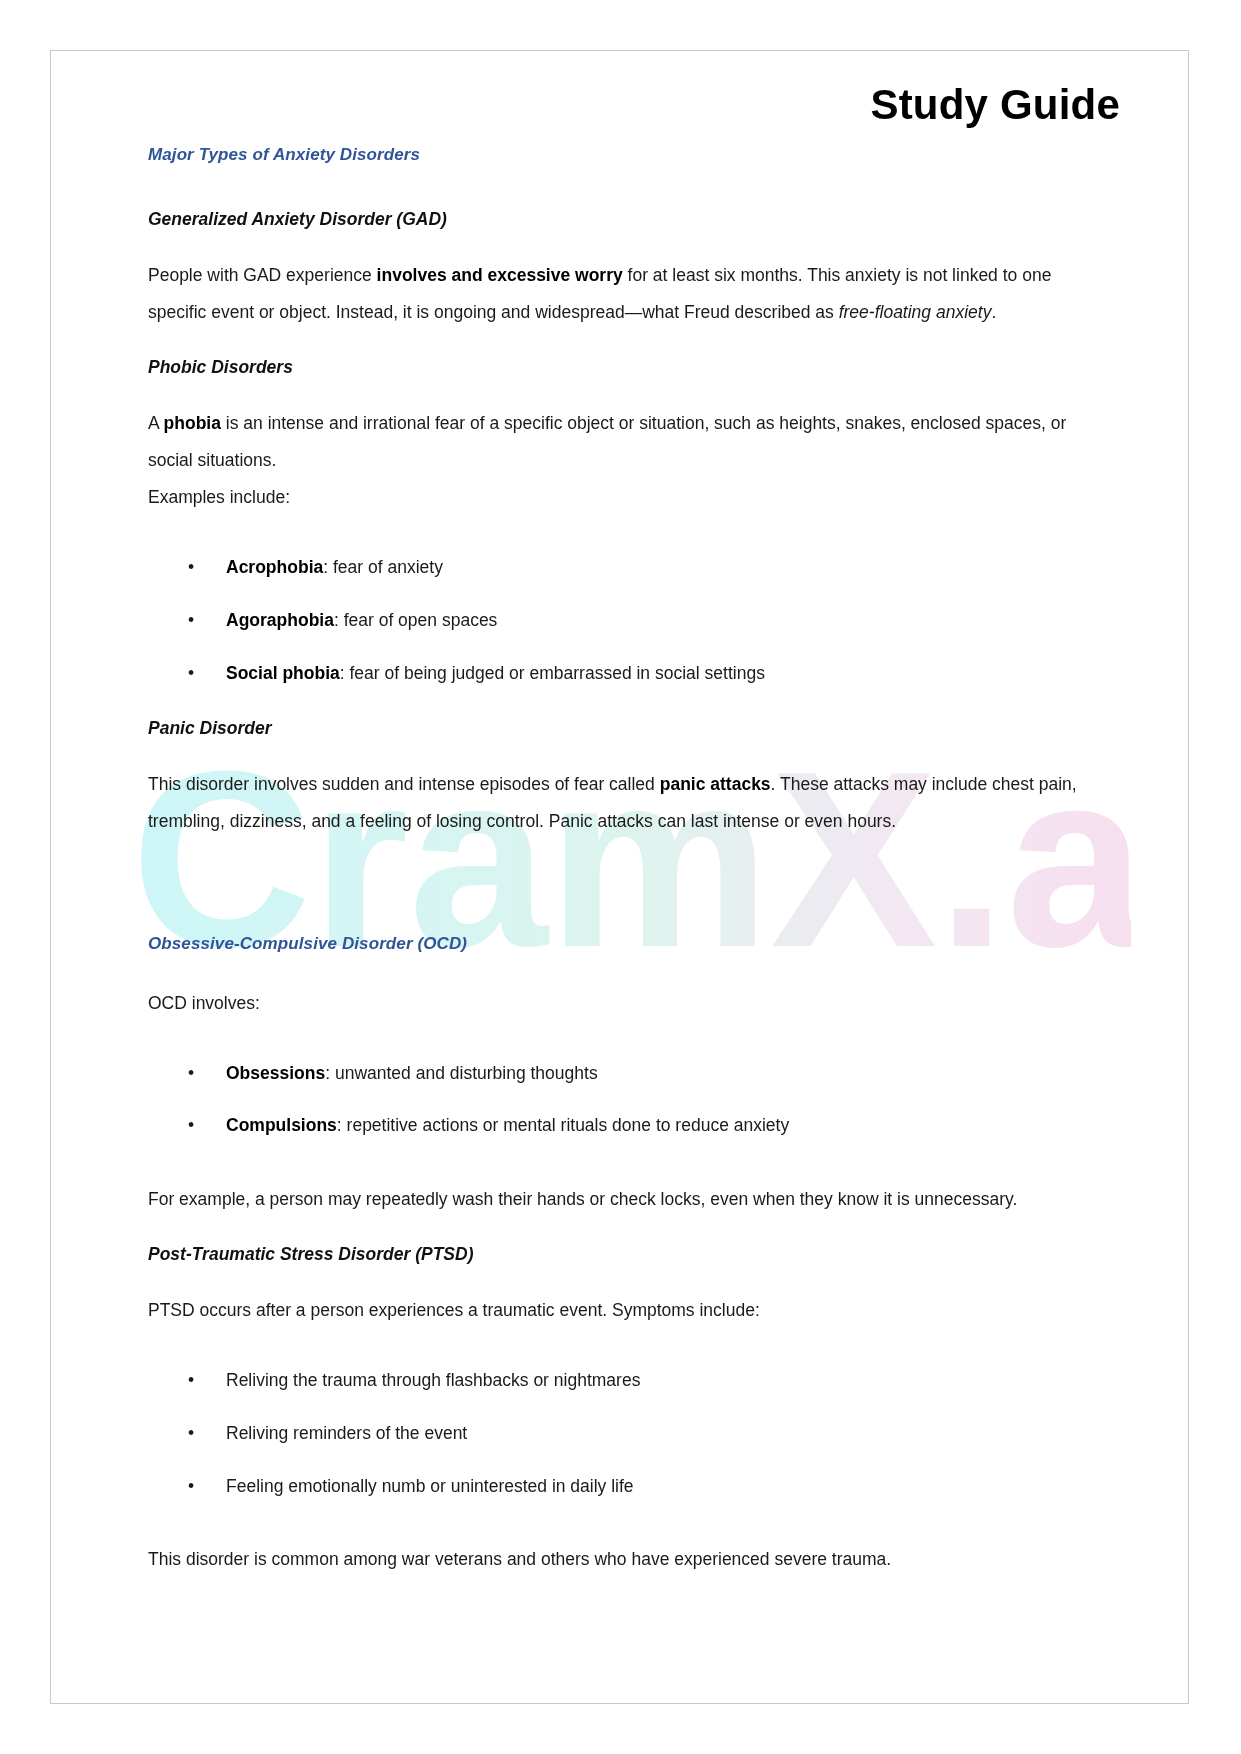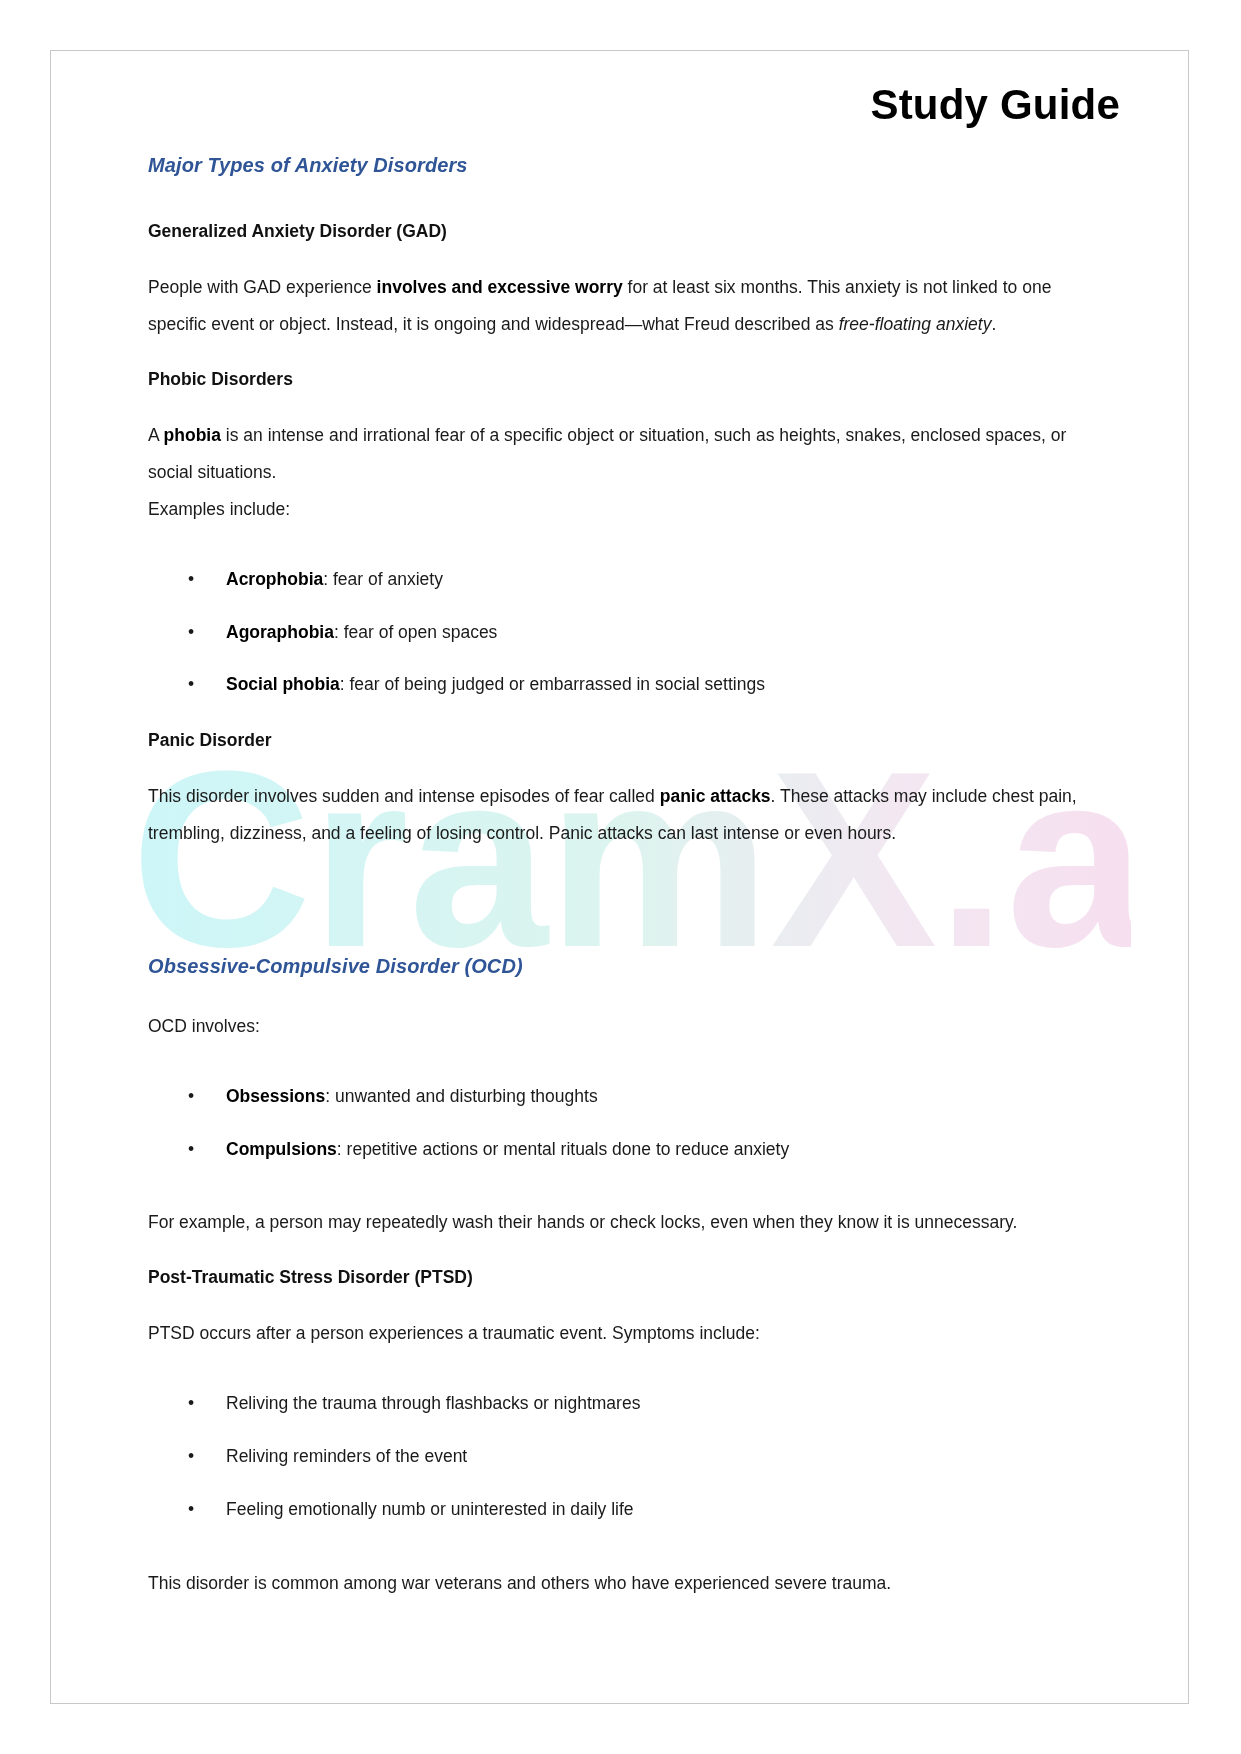--- a/index.html
+++ b/index.html
@@ -69,37 +69,38 @@
   }
 
   .body-block {
     position: absolute;
     left: 97px;
     top: 90px;
     width: 950px;
   }
 
   h2.section-blue {
-    font-size: 20px;
+    font-size: 17px;
     font-style: italic;
     font-weight: bold;
     color: #2f5597;
-    margin: 12px 0 0 0;
+    margin: 4px 0 0 0;
     padding: 0;
     line-height: 1.2;
     letter-spacing: 0.1px;
   }
 
   h3.sub-head {
     font-size: 17.5px;
     font-weight: bold;
     color: #111111;
     margin: 0;
     padding: 0;
     line-height: 1.25;
+    font-style: italic;
   }
 
   p.para {
     font-size: 17.5px;
     color: #1a1a1a;
     margin: 0;
     padding: 0;
     line-height: 37px;
     text-align: left;
   }

